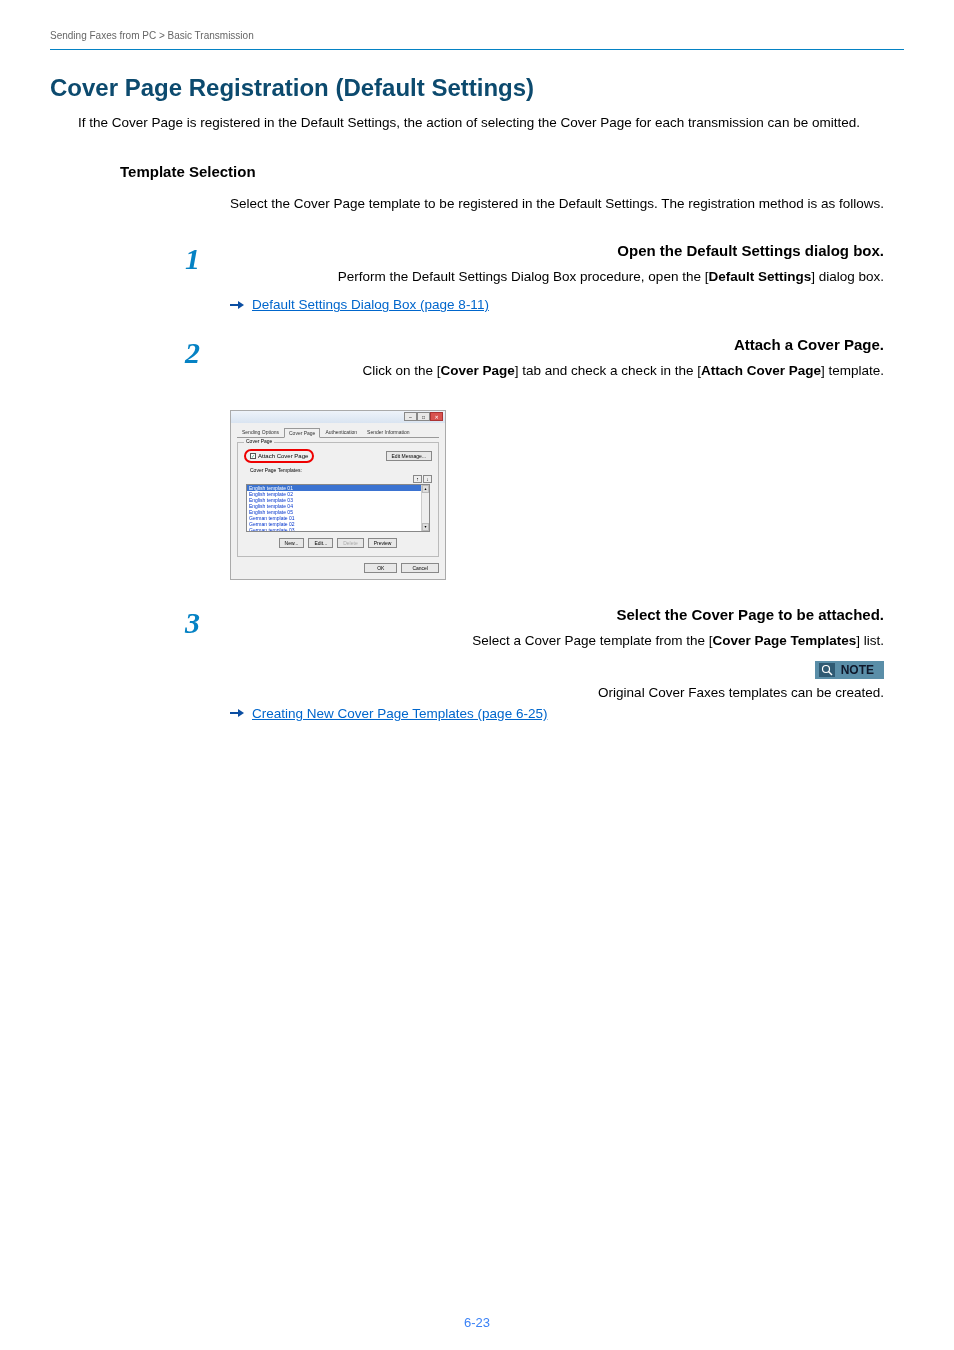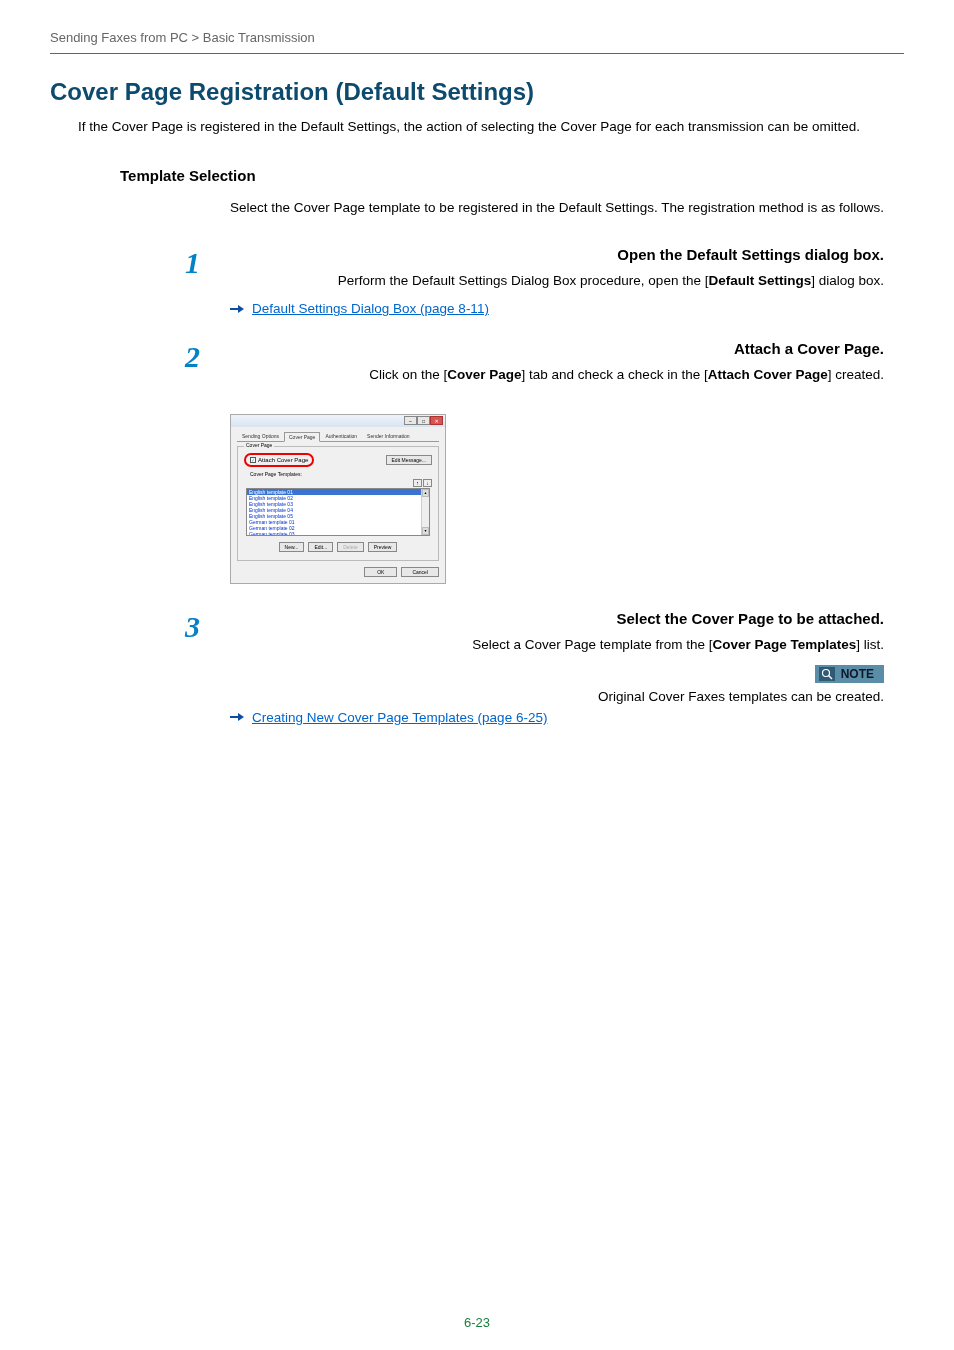--- a/index.html
+++ b/index.html
@@ -12,21 +12,21 @@
       width: 954px;
       height: 1350px;
       position: relative;
       background: #fff;
       color: #000;
     }
     .page {
       padding: 30px 50px 20px 50px;
     }
     .breadcrumb {
-      font-size: 13px;
+      font-size: 10px;
       color: #666;
       padding-bottom: 8px;
     }
     .hr-line {
       height: 1px;
       background: #0582c4;
       margin-bottom: 24px;
     }
     h1.heading {
       color: #0c4a6e;
@@ -311,21 +311,21 @@
       justify-content: flex-end;
       margin-top: 6px;
     }
     .page-num {
       position: absolute;
       bottom: 20px;
       left: 0;
       right: 0;
       text-align: center;
       font-size: 13px;
-      color: #15803d;
+      color: #3b82f6;
     }
   </style>
 </head>
 <body>
 
 <div class="page">
   <div class="breadcrumb">Sending Faxes from PC &gt; Basic Transmission</div>
   <div class="hr-line"></div>
 
   <h1 class="heading">Cover Page Registration (Default Settings)</h1>
@@ -348,21 +348,21 @@
         <a class="ref-link">Default Settings Dialog Box (page 8-11)</a>
       </div>
     </div>
   </div>
 
   <div class="step">
     <div class="step-num">2</div>
     <div class="step-body">
       <div class="step-title">Attach a Cover Page.</div>
       <div class="step-text">
-        <span>Click on the [</span><b>Cover Page</b><span>] tab and check a check in the [</span><b>Attach Cover Page</b><span>] created.</span>
+        <span>Click on the [</span><b>Cover Page</b><span>] tab and check a check in the [</span><b>Attach Cover Page</b><span>] template.</span>
       </div>
     </div>
   </div>
 
   <div class="dialog-shot">
     <div class="dialog-titlebar">
       <span class="dialog-title-text">&nbsp;</span>
       <div class="wincontrols">
         <div class="winbtn">–</div>
         <div class="winbtn">□</div>

